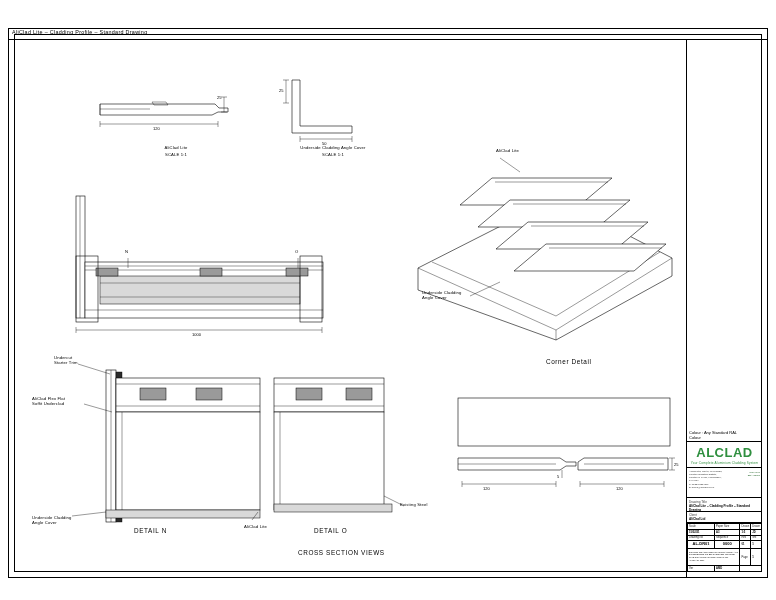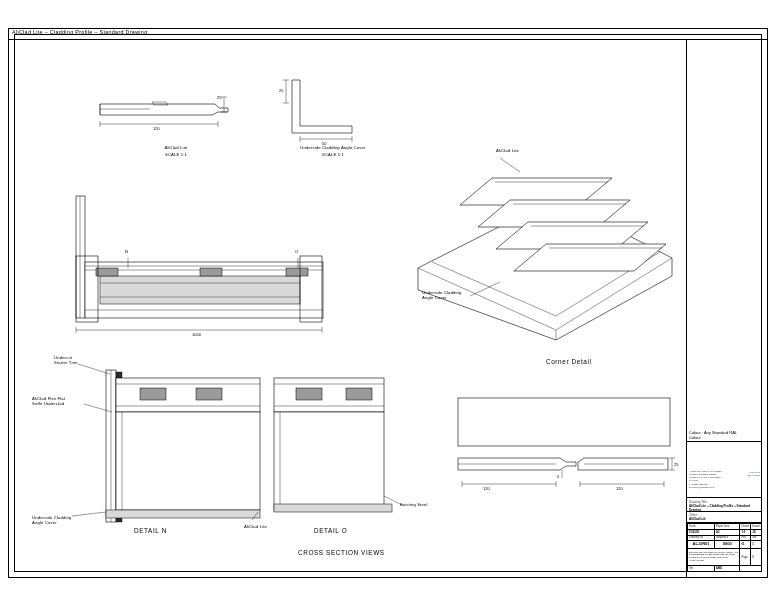--- a/index.html
+++ b/index.html
@@ -373,20 +373,24 @@
   <div class="dim" style="left:557px; top:474px;">5</div>
   <div class="dim" style="left:674px; top:462px;">25</div>
 
   <div class="tb">
 
     <div class="tb-colour">
       <div>Colour : Any Standard RAL</div>
       <div>Colour</div>
     </div>
 
+    <div class="tb-logo">
+      <div class="logo-word">ALCLAD</div>
+      <div class="logo-sub">Your Complete Aluminium Cladding System</div>
+    </div>
 
     <div class="tb-addr">
       <div style="white-space:pre;">Aliclad Ltd, Unit 3, Wyrefields,
 Poulton Industrial Estate,
 Poulton-le-Fylde, Lancashire,
 FY6 8JX
 T: 01253 882 886
 E: sales@aliclad.co.uk</div>
       <div class="certs" style="white-space:pre;">ISO 9001
 BBA CERT</div>

